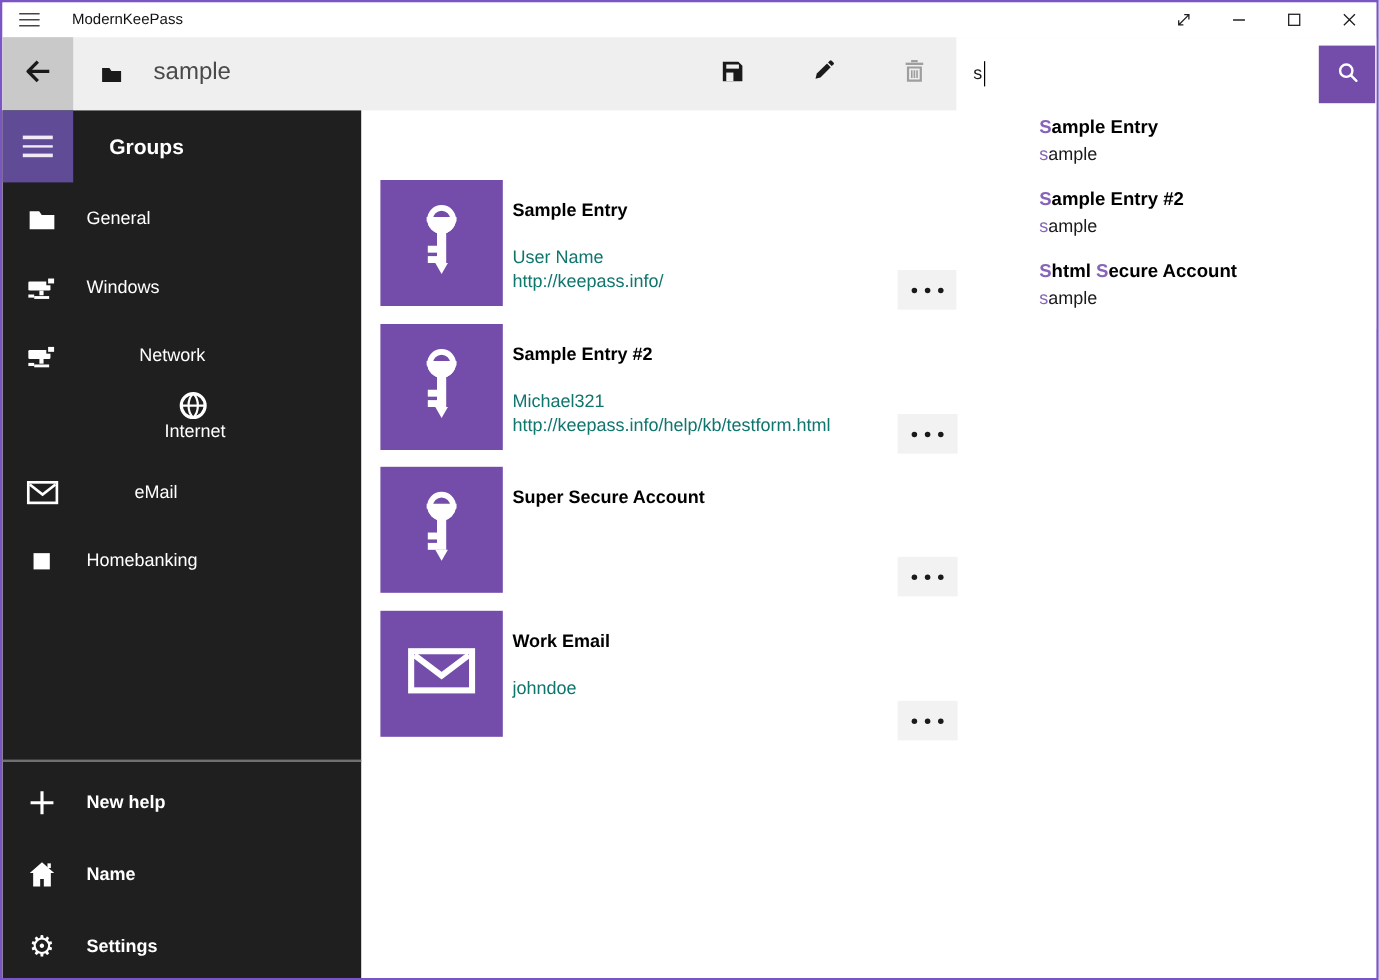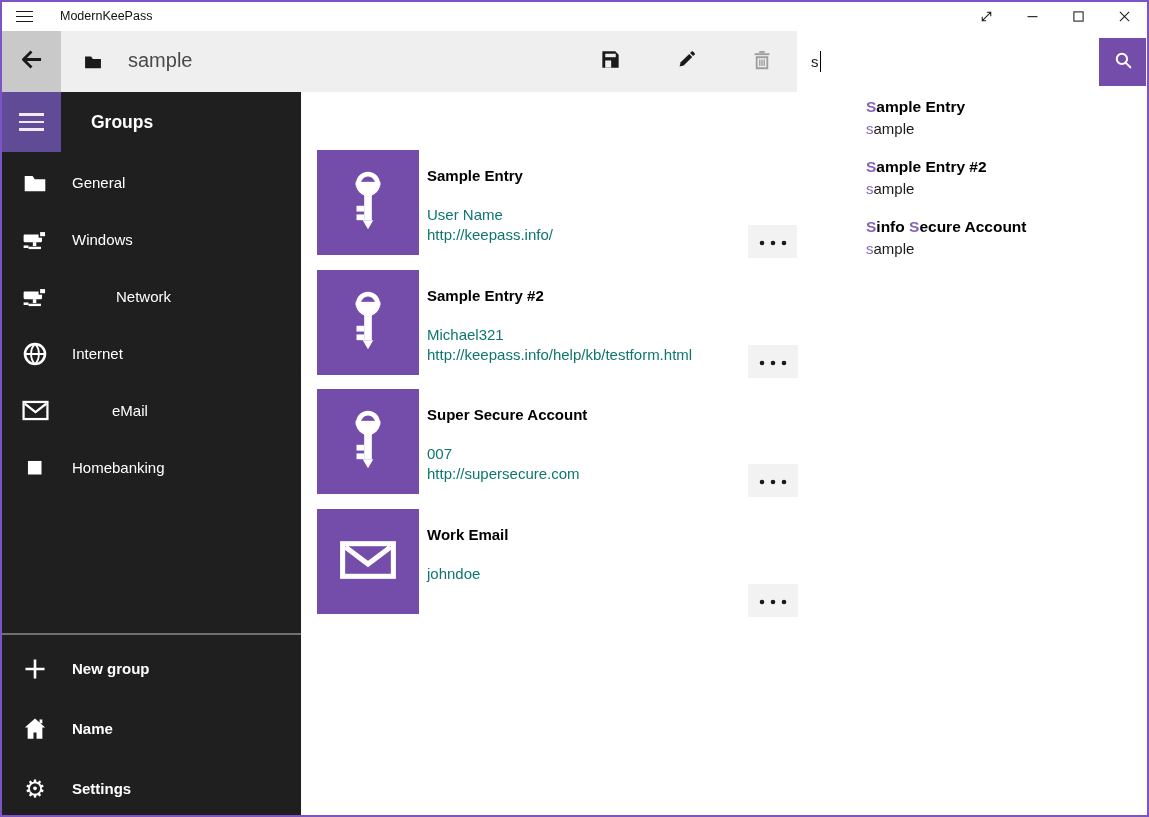--- a/index.html
+++ b/index.html
@@ -181,21 +181,21 @@
             <svg width="26" height="26" viewBox="0 0 24 24" fill="currentColor">
               <rect x="1.5" y="7" width="17" height="7" rx="1"></rect>
               <rect x="16" y="4" width="6" height="5.2" stroke="var(--sidebar-bg)" stroke-width="1.4"></rect>
               <rect x="10" y="14" width="3.2" height="3.6"></rect>
               <rect x="6" y="18.2" width="11.5" height="2.2"></rect>
               <rect x="1.5" y="17" width="4.5" height="2.4"></rect>
             </svg>
           </span>
     <span class="side-label">Network</span>
         </div>
-        <div class="side-item" style="top: 233px;">
+        <div class="side-item" style="top: 233px; flex-direction: column;">
     <span class="side-icon" style="font-size:26px">
             <svg width="26" height="26" viewBox="0 0 24 24" fill="none" stroke="currentColor">
               <circle cx="12" cy="12" r="9.2" stroke-width="2.4"></circle>
               <path d="M12 2.8 C7.2 7 7.2 17 12 21.2 M12 2.8 C16.8 7 16.8 17 12 21.2 M2.8 12 H21.2" stroke-width="1.7"></path>
             </svg>
           </span>
     <span class="side-label">Internet</span>
         </div>
         <div class="side-item" style="top: 290px; gap: 40px;">
     <span class="side-icon" style="font-size:26px">
@@ -216,21 +216,21 @@
         </div>
       </div>
     <div class="sidebar-divider"></div>
     <div id="footer-list">
         <div class="side-item footer" style="top: 548px;">
     <span class="side-icon" style="font-size:26px">
             <svg width="26" height="26" viewBox="0 0 24 24" fill="currentColor">
               <path d="M10.8 3.2 h2.4 v7.6 h7.6 v2.4 h-7.6 v7.6 h-2.4 v-7.6 H3.2 v-2.4 h7.6 z"></path>
             </svg>
           </span>
-    <span class="side-label">New group</span>
+    <span class="side-label">New help</span>
         </div>
         <div class="side-item footer" style="top: 608px;">
     <span class="side-icon" style="font-size:26px">
             <svg width="26" height="26" viewBox="0 0 24 24" fill="currentColor">
               <path d="M12 2.4 L2.6 10.6 h2.6 V21 h5.4 v-5.8 h2.8 V21 h5.4 V10.6 h2.6 z"></path>
               <rect x="16.2" y="3.2" width="2.6" height="3.6"></rect>
             </svg>
           </span>
     <span class="side-label">Name</span>
         </div>
@@ -300,24 +300,20 @@
               <circle cx="24" cy="14" r="10" fill="none" stroke="currentColor" stroke-width="5"></circle>
               <path d="M11.5 14 a12.5 12.5 0 0 0 25 0 z"></path>
               <line x1="11" y1="14" x2="37" y2="14" stroke="currentColor" stroke-width="4"></line>
               <rect x="20" y="24" width="8" height="28"></rect>
               <rect x="12" y="37" width="8" height="6"></rect>
               <rect x="12" y="46" width="8" height="6"></rect>
               <path d="M18.5 52 h11 l-5.5 9.5 z"></path>
             </svg></span>
         </div>
     <div class="entry-title">Super Secure Account</div>
-    <div class="entry-lines">
-          <div>007</div>
-          <div>http://supersecure.com</div>
-        </div>
     <div class="more-btn">
           <span><svg width="30" height="8" viewBox="0 0 30 8" fill="#1a1a1a">
               <circle cx="4" cy="4" r="2.3"></circle>
               <circle cx="15" cy="4" r="2.3"></circle>
               <circle cx="26" cy="4" r="2.3"></circle>
             </svg></span>
         </div>
   </div>
       <div class="entry-row" style="top: 359px;">
     <div class="tile">
@@ -343,18 +339,18 @@
   <div class="suggestions" id="suggestions">
       <div class="sugg-item" style="top: 0px;">
     <div class="sugg-title"><span class="hl">S</span><span class="">ample Entry</span></div>
     <div class="sugg-sub"><span class="hl">s</span><span class="">ample</span></div>
   </div>
       <div class="sugg-item" style="top: 60px;">
     <div class="sugg-title"><span class="hl">S</span><span class="">ample Entry #2</span></div>
     <div class="sugg-sub"><span class="hl">s</span><span class="">ample</span></div>
   </div>
       <div class="sugg-item" style="top: 120px;">
-    <div class="sugg-title"><span class="hl">S</span><span class="">info </span><span class="hl">S</span><span class="">ecure Account</span></div>
+    <div class="sugg-title"><span class="hl">S</span><span class="">html </span><span class="hl">S</span><span class="">ecure Account</span></div>
     <div class="sugg-sub"><span class="hl">s</span><span class="">ample</span></div>
   </div>
     </div>
 
 </div>
 
 </body></html>

